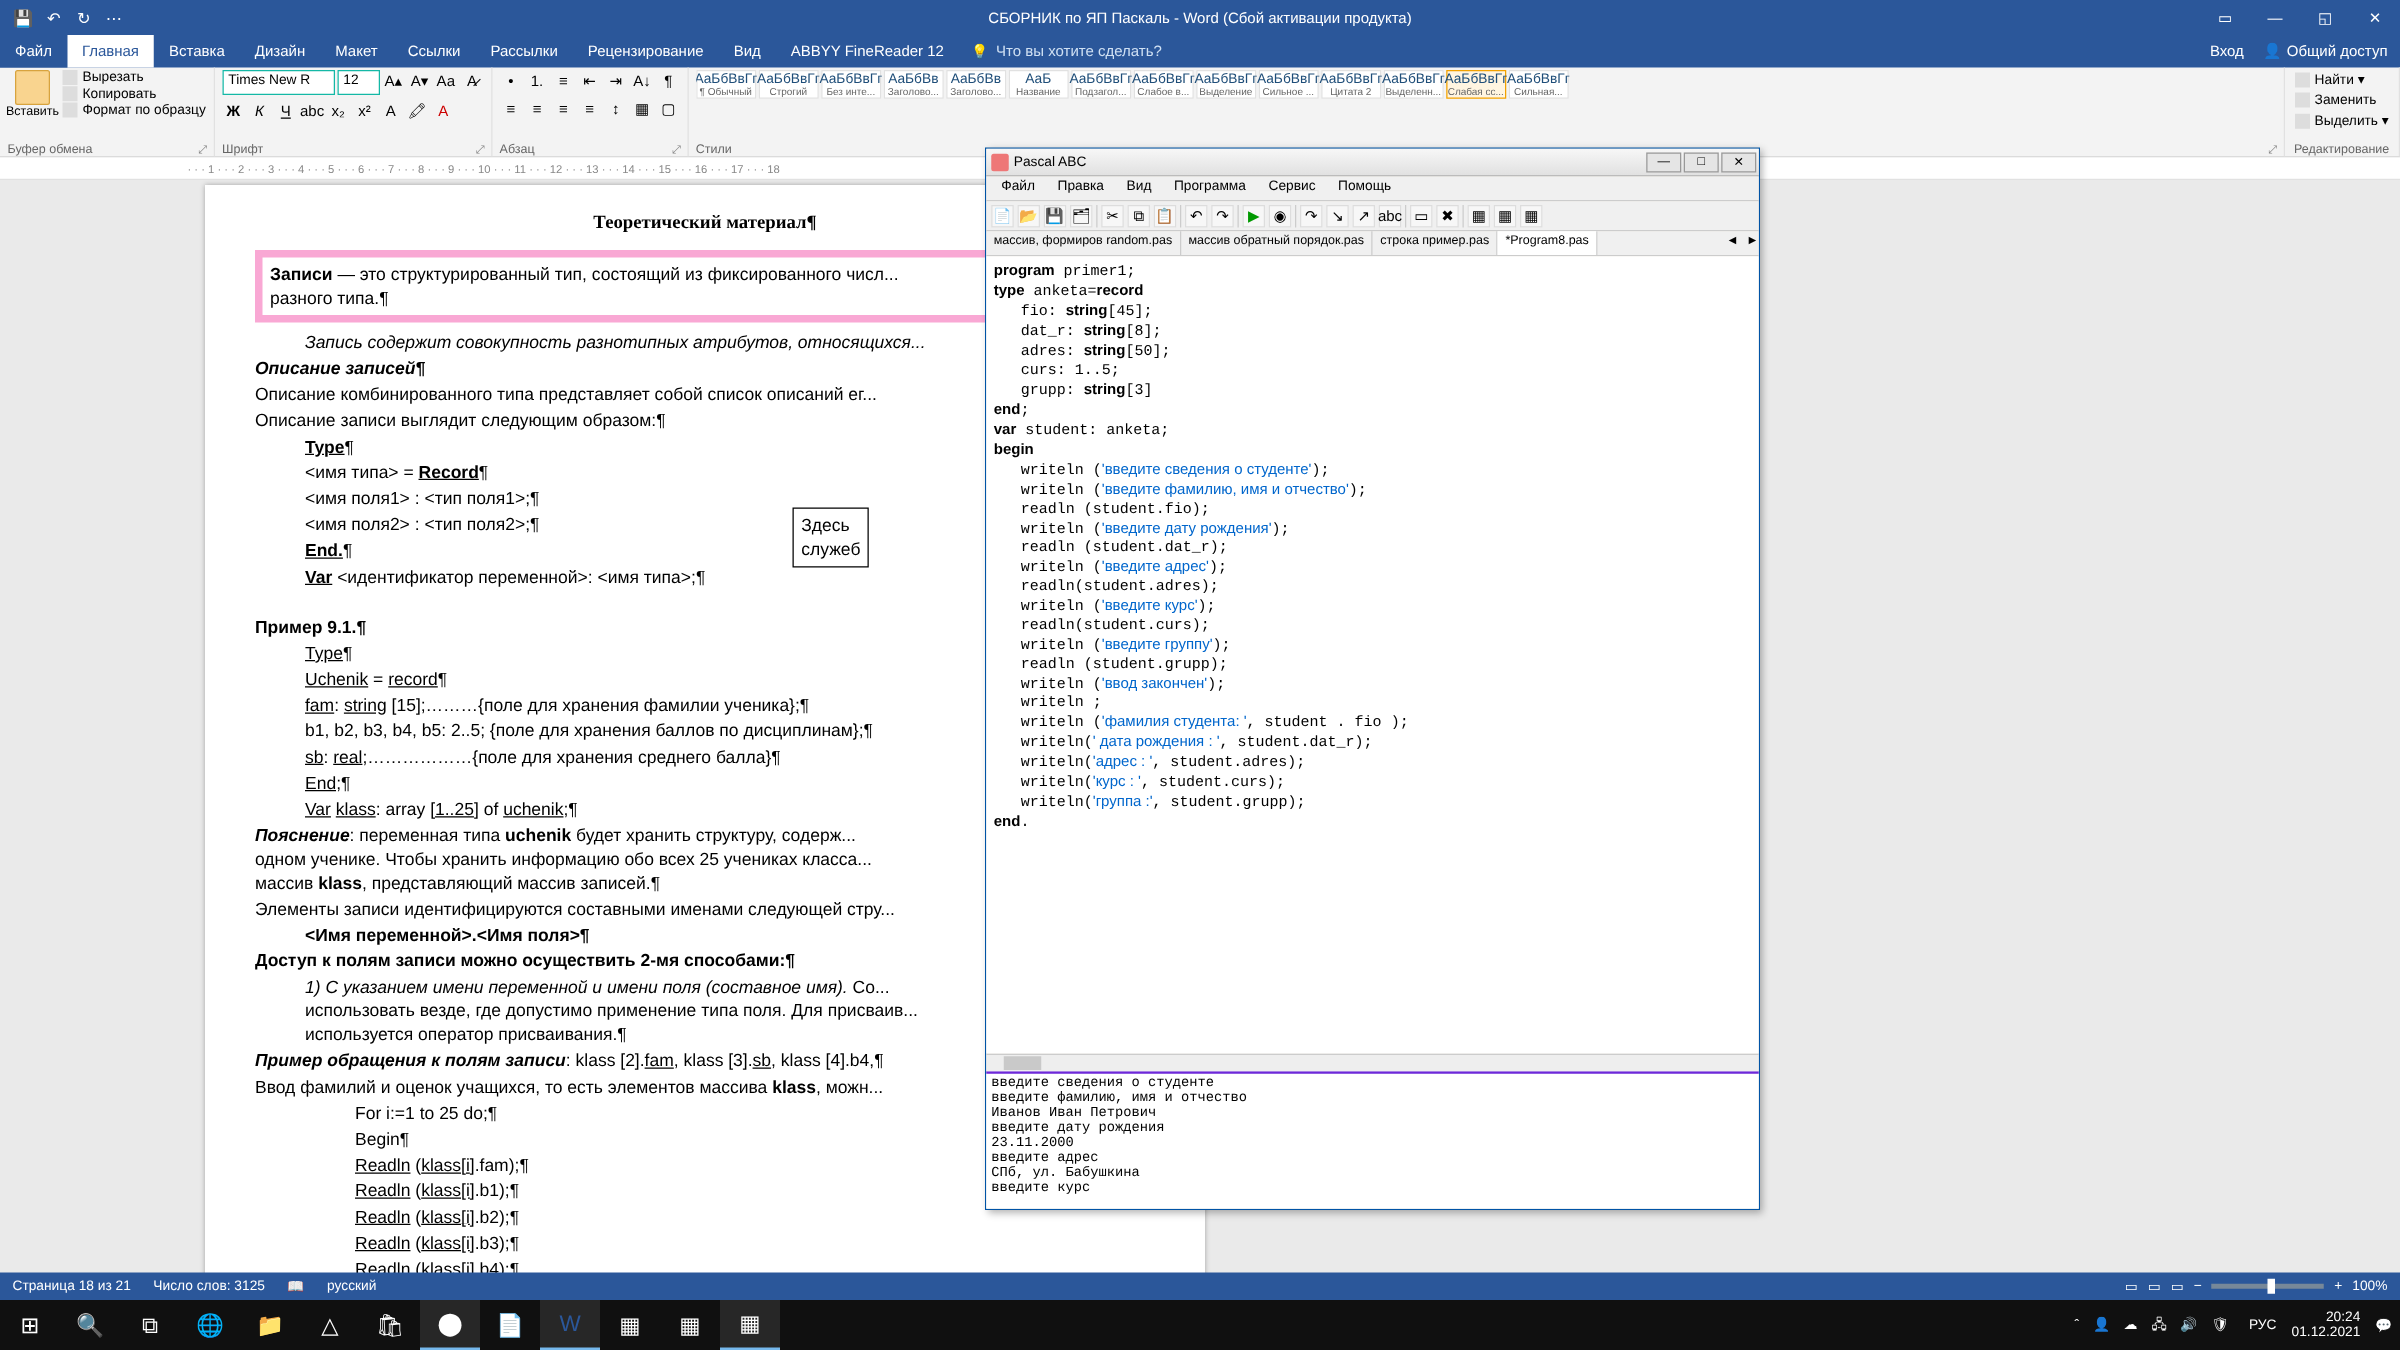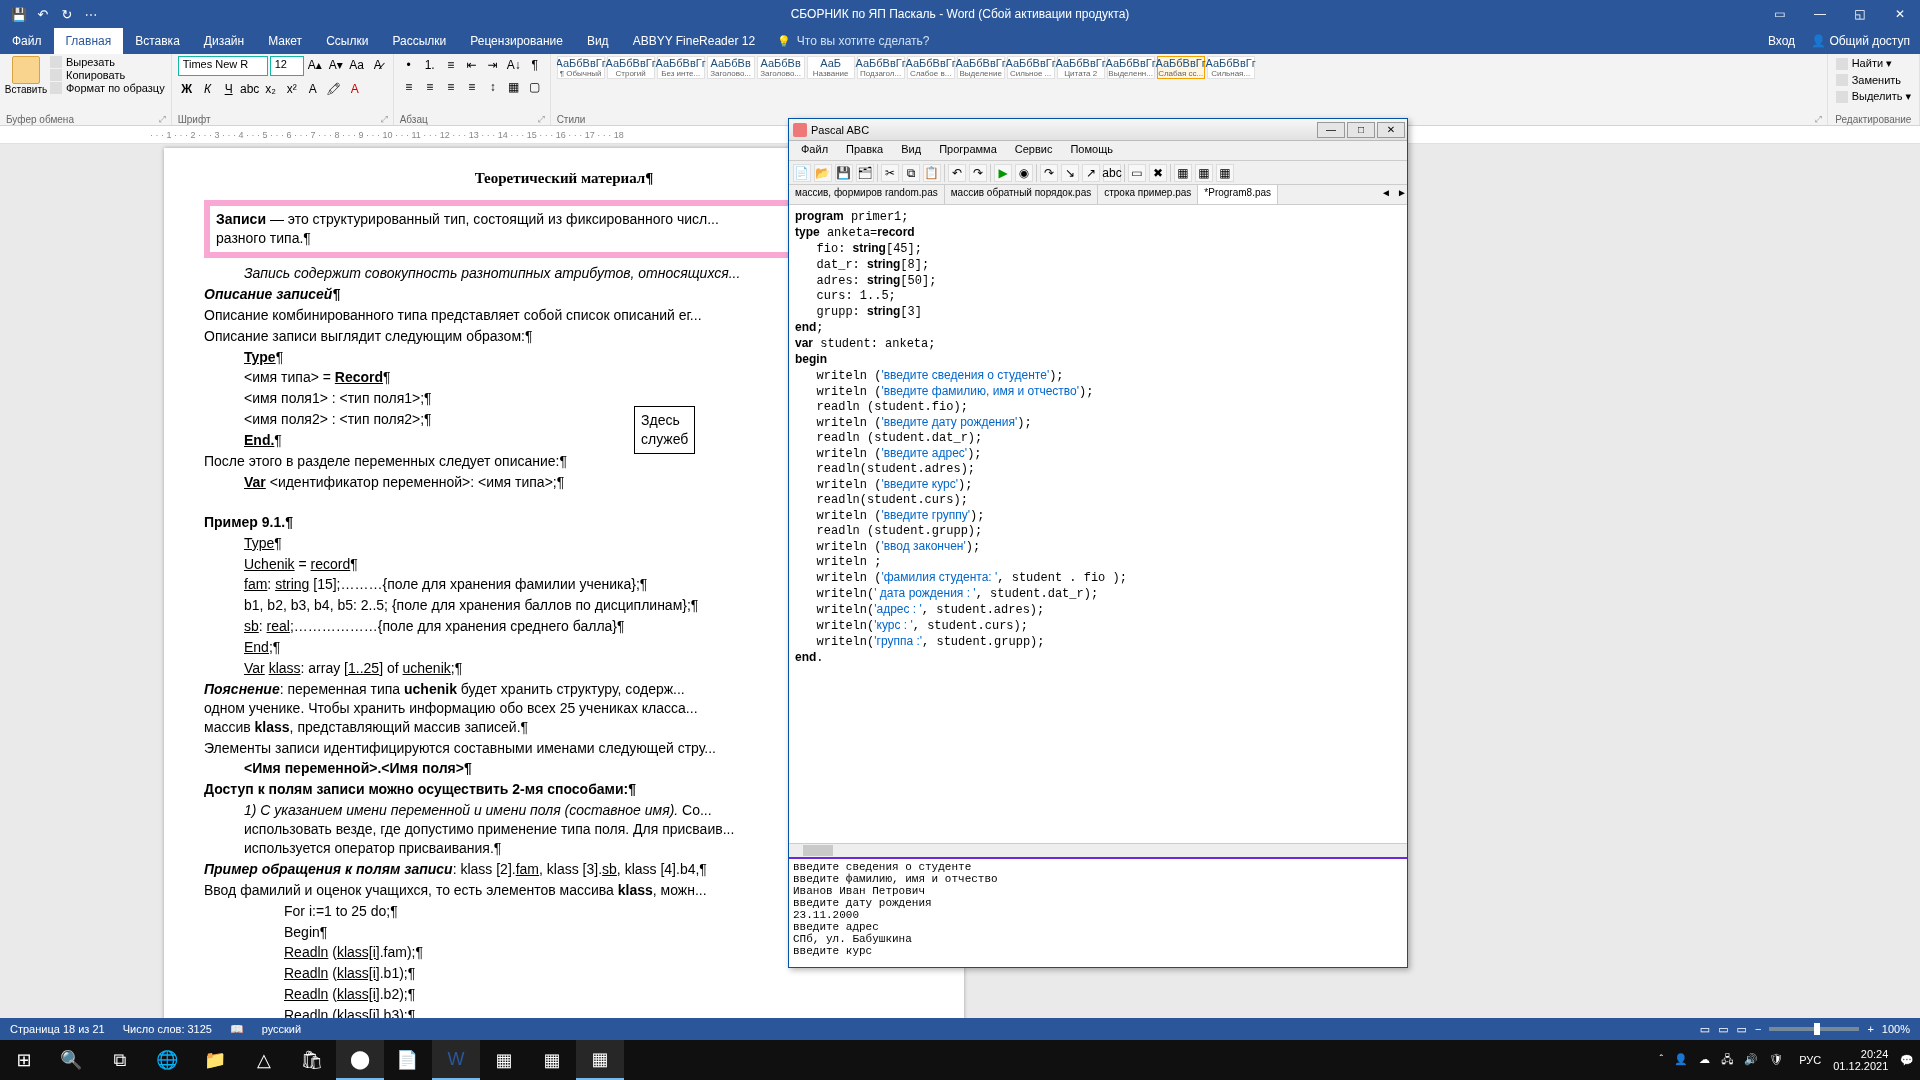--- a/index.html
+++ b/index.html
@@ -311,21 +311,20 @@
     <div class="boxed"><b>Записи</b> — <span>это структурированный тип, состоящий из фиксированного числ...<br>разного типа.¶</span></div>
     <p class="indent1"><i>Запись содержит совокупность разнотипных атрибутов, относящихся...</i></p>
     <p><b><i>Описание записей¶</i></b></p>
     <p>Описание комбинированного типа представляет собой список описаний ег...</p>
     <p>Описание записи выглядит следующим образом:¶</p>
     <p class="indent1"><b><u>Type</u></b>¶</p>
     <p class="indent1">&lt;имя типа&gt; = <b><u>Record</u></b>¶</p>
     <p class="indent1">&lt;имя поля1&gt; : &lt;тип поля1&gt;;¶</p>
     <p class="indent1">&lt;имя поля2&gt; : &lt;тип поля2&gt;;¶</p>
     <p class="indent1"><b><u>End.</u></b>¶</p>
-    <p>После этого в разделе переменных следует описание:¶</p>
     <p class="indent1"><b><u>Var</u></b> &lt;идентификатор переменной&gt;: &lt;имя типа&gt;;¶</p>
     <br>
     <p><b>Пример 9.1.¶</b></p>
     <p class="indent1"><u>Type</u>¶</p>
     <p class="indent1"><u>Uchenik</u> = <u>record</u>¶</p>
     <p class="indent1"><u>fam</u>: <u>string</u> [15];………{поле для хранения фамилии ученика};¶</p>
     <p class="indent1">b1, b2, b3, b4, b5: 2..5; {поле для хранения баллов по дисциплинам};¶</p>
     <p class="indent1"><u>sb</u>: <u>real</u>;………………{поле для хранения среднего балла}¶</p>
     <p class="indent1"><u>End;</u>¶</p>
     <p class="indent1"><u>Var</u> <u>klass</u>: array [<u>1..25</u>] of <u>uchenik</u>;¶</p>

